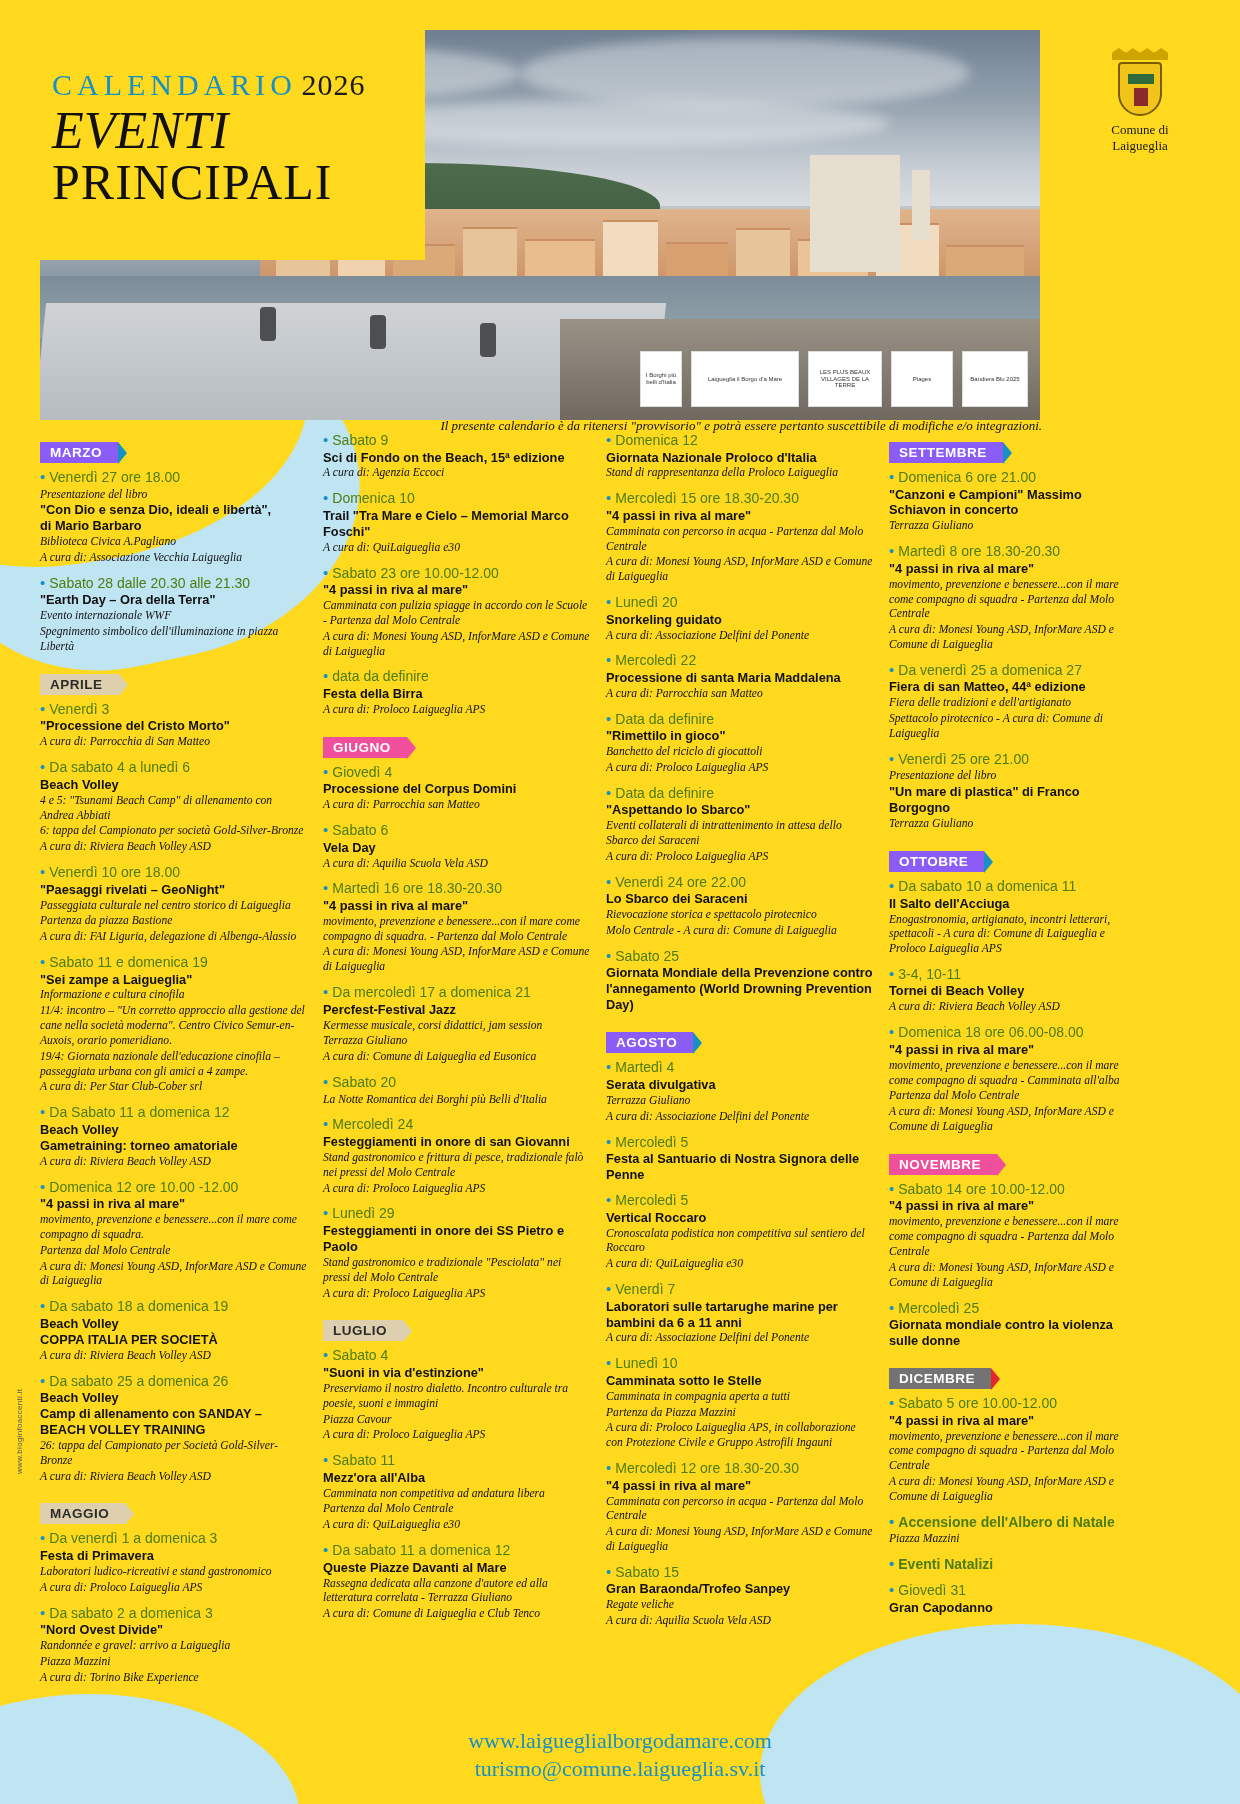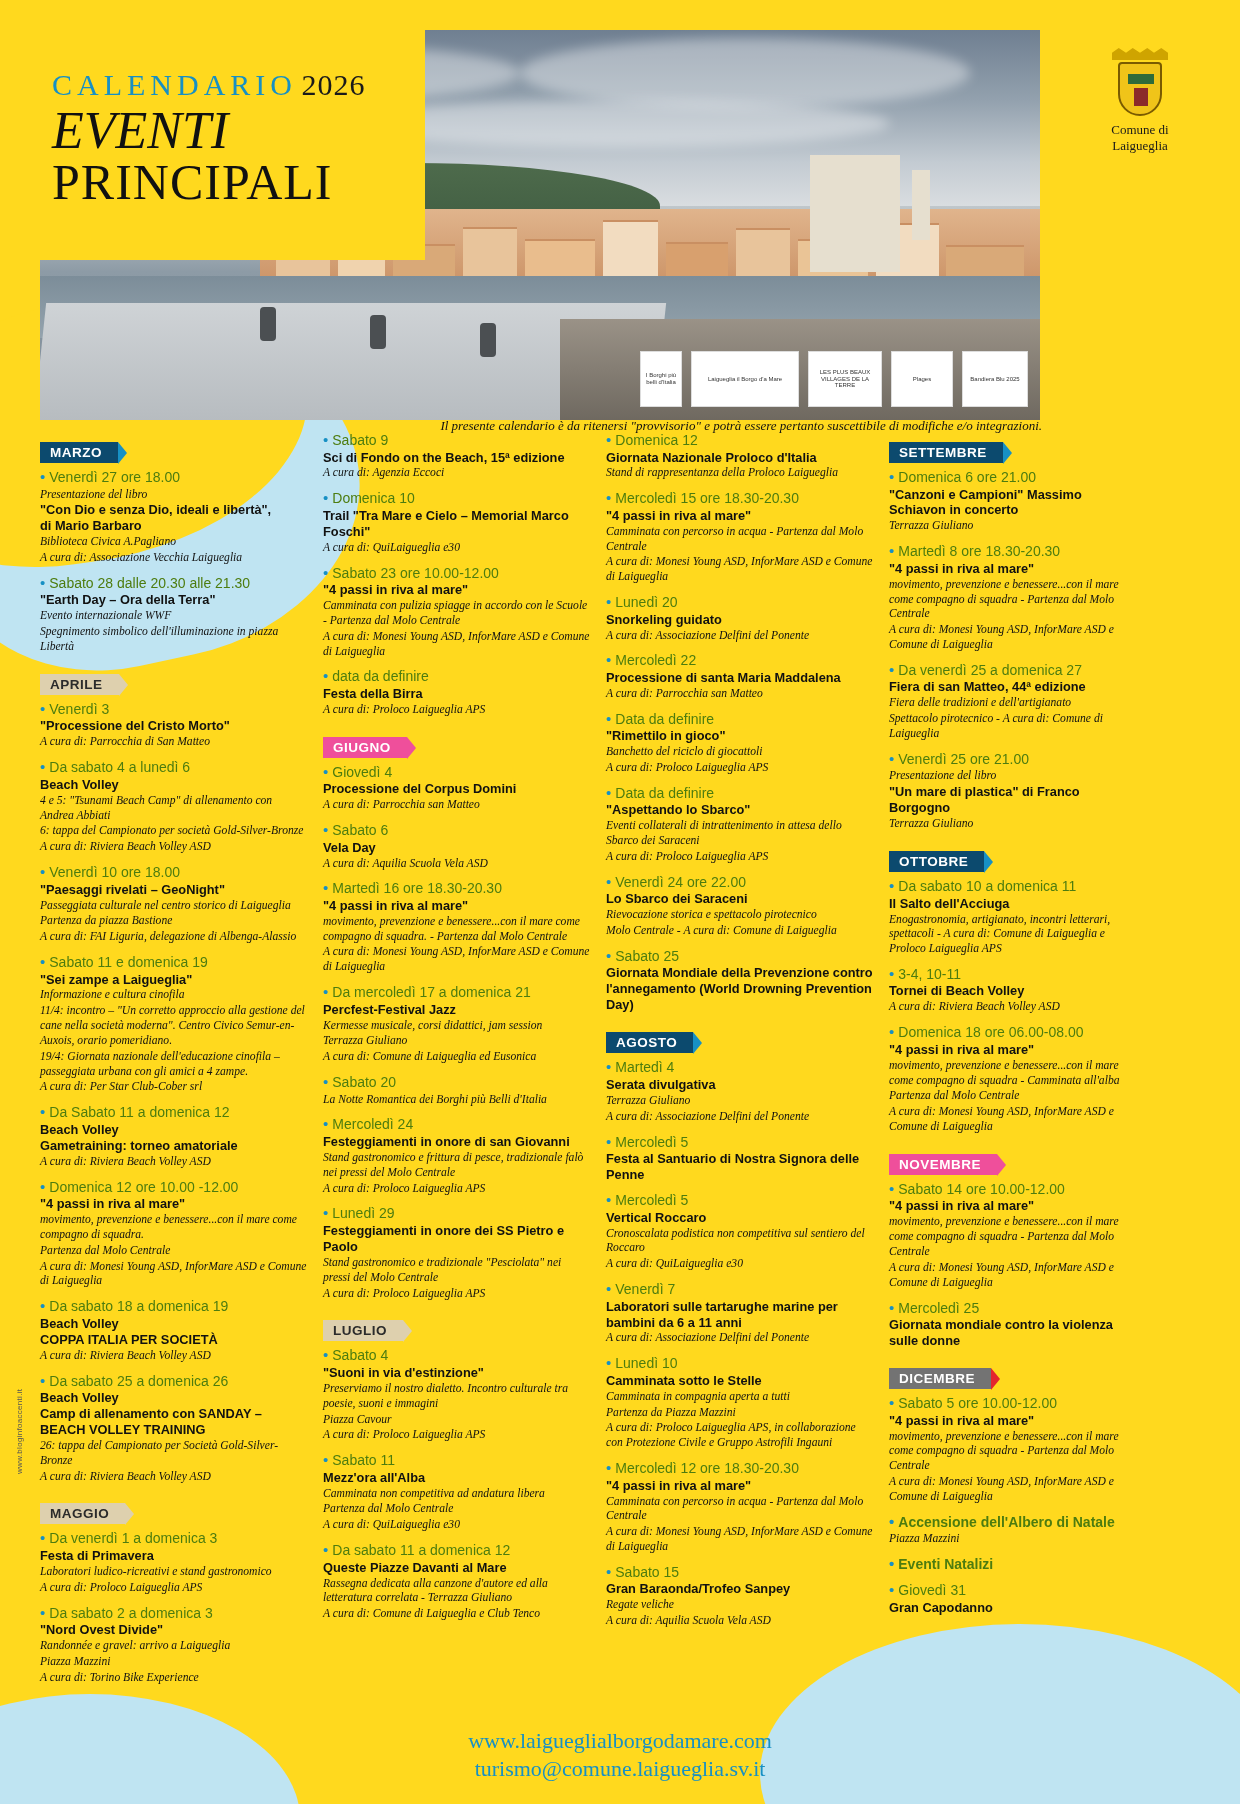--- a/index.html
+++ b/index.html
@@ -168,21 +168,21 @@
     position:absolute; left:40px; top:432px; width:1165px; height:1270px;
     display:flex; gap:0; z-index:3;
   }
   .col { width:283px; padding-right:16px; }
   .col-2 { width:283px; }
   .col-3 { width:283px; }
   .col-4 { width:260px; }
 
   .month {
     display:inline-block;
-    background:#0c4a6e; color:#fff;
+    background:#8b5cf6; color:#fff;
     font-weight:700; font-size:13.5px; letter-spacing:.5px;
     padding:3px 16px 3px 10px; margin:10px 0 6px;
     position:relative;
   }
   .month.pink { background:#ef4f9b; }
   .month.red { background:#737373; }
   .month:after {
     content:""; position:absolute; right:-9px; top:0;
     border-left:9px solid currentColor; border-top:11px solid transparent;
     border-bottom:11px solid transparent;

